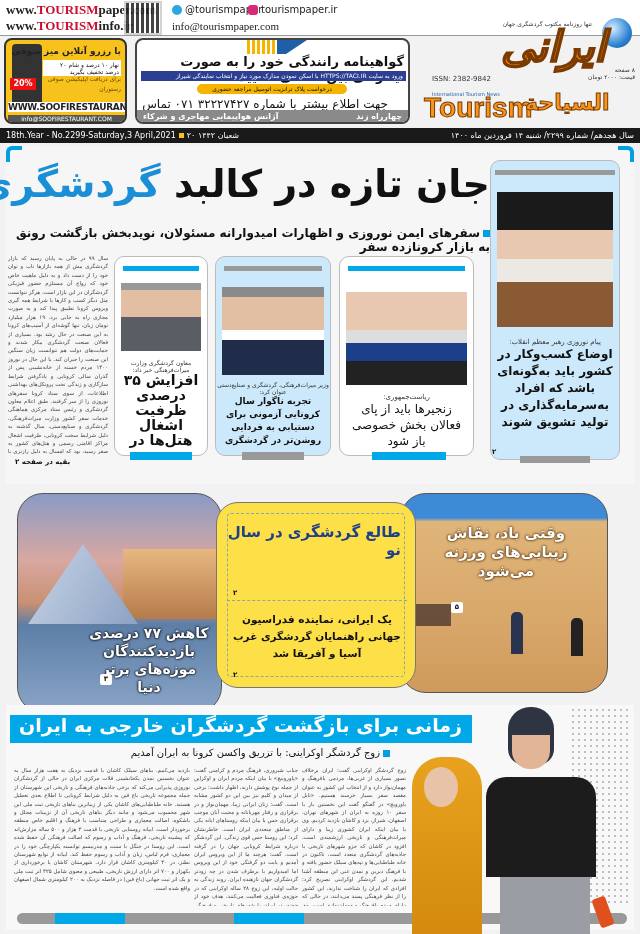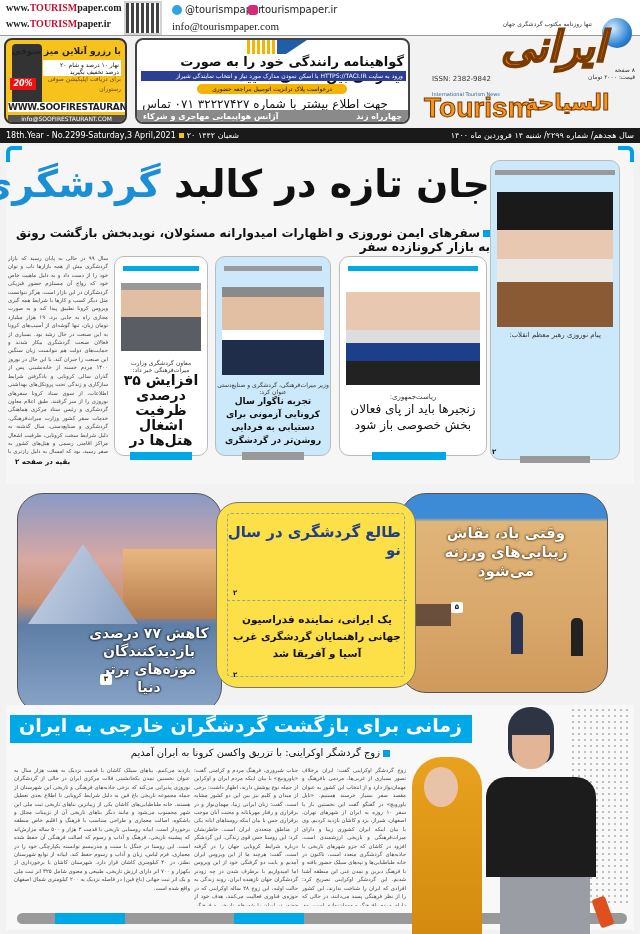--- a/index.html
+++ b/index.html
@@ -2,30 +2,30 @@
 <html><head>
 <meta charset="utf-8">
 <style>
   * { box-sizing: border-box; margin: 0; padding: 0; }
   body { width: 640px; height: 934px; background: #f2f2f2; font-family: "DejaVu Sans", sans-serif; position: relative; overflow: hidden; color: #111; }
   .abs { position: absolute; }
   .rtl { direction: rtl; }
 
   
   .top-links { left: 0; top: 0; width: 640px; height: 36px; background: #fff; border-bottom: 1px solid #999; }
-  .url { left: 6px; font-family: "Liberation Serif", serif; font-size: 10px; font-weight: bold; color: #222; }
+  .url { left: 6px; font-family: "Liberation Serif", serif; font-size: 13px; font-weight: bold; color: #222; }
   .url .b { color: #c8102e; }
   .qr { left: 124px; top: 1px; width: 38px; height: 34px; background:
         repeating-linear-gradient(90deg,#222 0 3px,#fff 3px 5px),
         #fff; border: 2px solid #ccc; opacity: .85; }
   .social { left: 172px; font-size: 10px; color: #222; }
   .ico-circle { display: inline-block; width: 10px; height: 10px; border-radius: 50%; vertical-align: middle; margin-right: 3px; }
 
   .ad-left { left: 4px; top: 38px; width: 123px; height: 86px; background: #f7c21b; border-radius: 8px; border: 2px solid #333; overflow: hidden; }
-  .ad-left .phone { left: 6px; top: 4px; width: 30px; height: 64px; background: #333; border-radius: 4px; font-style: italic; }
+  .ad-left .phone { left: 6px; top: 4px; width: 30px; height: 64px; background: #333; border-radius: 4px; }
   .ad-left .phone .badge { left: -2px; top: 34px; width: 26px; height: 12px; background: #e11; color: #fff; font-size: 8px; font-weight: bold; text-align: center; line-height: 12px; }
   .ad-left .t1 { right: 4px; top: 6px; font-size: 9px; font-weight: bold; color: #222; }
   .ad-left .t2 { right: 4px; top: 20px; width: 78px; background: #fff; font-size: 6px; text-align: right; padding: 1px 2px; }
   .ad-left .t3 { right: 4px; top: 34px; width: 82px; font-size: 6px; color: #6b4c00; text-align: right; line-height: 10px; }
   .ad-left .site { left: 2px; top: 62px; width: 117px; background: #fff; font-size: 9px; font-weight: bold; color: #222; text-align: center; letter-spacing: -0.3px; }
   .ad-left .mail { left: 2px; top: 75px; width: 117px; background: #555; color: #fff; font-size: 6px; text-align: center; }
 
   .ad-mid { left: 135px; top: 38px; width: 275px; height: 86px; background: #fff; border: 2px solid #444; border-radius: 8px; overflow: hidden; }
   .ad-mid .logo { left: 110px; top: 0; width: 40px; height: 14px; background: repeating-linear-gradient(90deg,#f4b400 0 3px,#fff 3px 5px); }
   .ad-mid .logo2 { left: 140px; top: 0; width: 30px; height: 14px; background: #1f5fa8; clip-path: polygon(0 0,100% 0,30% 100%,0 100%); }
@@ -105,21 +105,21 @@
   .man-pants { left: 92px; top: 170px; width: 90px; height: 60px; background: #9a9da3; }
 </style>
 </head>
 <body>
 
 <div class="abs top-links"></div>
 <div class="abs url" style="top:2px">
   <span>www.</span><span class="b">TOURISM</span><span>paper.com</span>
 </div>
 <div class="abs url" style="top:18px">
-  <span>www.</span><span class="b">TOURISM</span><span>paper.ir</span>
+  <span>www.</span><span class="b">TOURISM</span><span>info.ir</span>
 </div>
 <div class="abs qr"></div>
 <div class="abs social" style="top:4px">
   <span class="ico-circle" style="background:#2ca5e0"></span><span>@tourismpaper</span>
 </div>
 <div class="abs social" style="top:4px; left:248px">
   <span class="ico-circle" style="background:#d62976;border-radius:3px"></span><span>tourismpaper.ir</span>
 </div>
 <div class="abs social" style="top:20px; font-family:'Liberation Serif',serif; font-size:11px">info@tourismpaper.com</div>
 
@@ -179,26 +179,27 @@
 <div class="abs subhead rtl">
   <span class="sqb"></span><span>سفرهای ایمن نوروزی و اظهارات امیدوارانه مسئولان، نویدبخش بازگشت رونق به بازار کرونازده سفر</span>
 </div>
 
 <div class="abs body-text" style="left:8px; top:254px; width:100px; height:200px; overflow:hidden">سال ۹۹ در حالی به پایان رسید که بازار گردشگری بیش از همه بازارها تاب و توان خود را از دست داد و به دلیل ماهیت خاص خود که رواج آن مستلزم حضور فیزیکی گردشگران در این بازار است، هرگز نتوانست مثل دیگر کسب و کارها با شرایط همه گیری ویروس کرونا تطبیق پیدا کند و به صورت مجازی راه به جایی برد. ۱۹ هزار میلیارد تومان زیان، تنها گوشه‌ای از آسیب‌های کرونا به این صنعت در حال رشد بود. بسیاری از فعالان صنعت گردشگری بیکار شدند و حمایت‌های دولت هم نتوانست زیان سنگین این صنعت را جبران کند. با این حال در نوروز ۱۴۰۰ مردم خسته از خانه‌نشینی پس از گذران سالی کرونایی و یادگرفتن شرایط سازگاری و زندگی تحت پروتکل‌های بهداشتی اطلاعات، از سوی ستاد کرونا سفرهای نوروزی را از سر گرفتند. طبق اعلام معاون گردشگری و رئیس ستاد مرکزی هماهنگی خدمات سفر کشور وزارت میراث‌فرهنگی، گردشگری و صنایع‌دستی، سال گذشته به دلیل شرایط سخت کرونایی، ظرفیت اشغال مراکز اقامتی رسمی و هتل‌های کشور به صفر رسید، بود که امسال به دلیل رازتری با ستاد ملی مقابله با کرونا، شرایطی به وجود آمد تا سفرهای محدودی به انجام برسد و ظرفیت اشغال مراکز اقامتی کشور به ۳۵ درصد رسید...</div>
 <div class="abs ref rtl" style="left:15px; top:458px">بقیه در صفحه ۲</div>
 
 <div class="abs card blue" style="left:490px; top:160px; width:130px; height:300px">
   <div class="topbar" style="background:#999; margin:9px 4px 0"></div>
   <div class="photo" style="margin:2px 6px 0; height:150px; background:linear-gradient(180deg,#cce9fb 0 10%,#1a1a1a 10% 35%,#e8c8b0 35% 55%,#ece9e4 55% 70%,#8a5a34 70%)"></div>
-  <div class="cap-small rtl" style="margin-top:4px">پیام نوروزی رهبر معظم انقلاب:</div>
+  <div class="cap-small rtl" style="margin-top:11px">پیام نوروزی رهبر معظم انقلاب:</div>
+  <div class="cap-big rtl" style="font-size:12px; line-height:17px; padding:0 4px">اوضاع کسب‌وکار در کشور باید به‌گونه‌ای باشد که افراد به‌سرمایه‌گذاری در تولید تشویق شوند</div>
 </div>
 <div class="abs ref" style="left:492px; top:448px">۲</div>
 <div class="abs" style="left:520px; top:456px; width:70px; height:7px; background:#999"></div>
 
-<div class="abs card" style="left:339px; top:256px; width:148px; height:200px">
+<div class="abs card" style="left:339px; top:256px; width:135px; height:200px">
   <div class="topbar" style="background:#00a8e8; margin:9px 8px 0"></div>
   <div class="photo" style="margin:4px 6px 0; height:110px; background:linear-gradient(180deg,#fff 0 15%,#e8c8b0 15% 50%,#ddd 50% 62%,#1b3f8a 62% 78%,#222 78%)"></div>
   <div class="cap-small rtl" style="margin-top:8px">ریاست‌جمهوری:</div>
   <div class="cap-big rtl" style="font-weight:normal; font-size:12px; line-height:16px; padding:0 6px">زنجیرها باید از پای فعالان بخش خصوصی باز شود</div>
 </div>
 <div class="abs" style="left:372px; top:452px; width:74px; height:8px; background:#00a8e8"></div>
 
 <div class="abs card blue" style="left:215px; top:256px; width:116px; height:200px">
   <div class="topbar" style="background:#999; margin:9px 8px 0"></div>
   <div class="photo" style="margin:4px 6px 0; height:100px; background:linear-gradient(180deg,#cce9fb 0 12%,#8a8a8a 12% 22%,#e2bfa2 22% 55%,#fff 55% 65%,#1f2d4a 65%)"></div>

